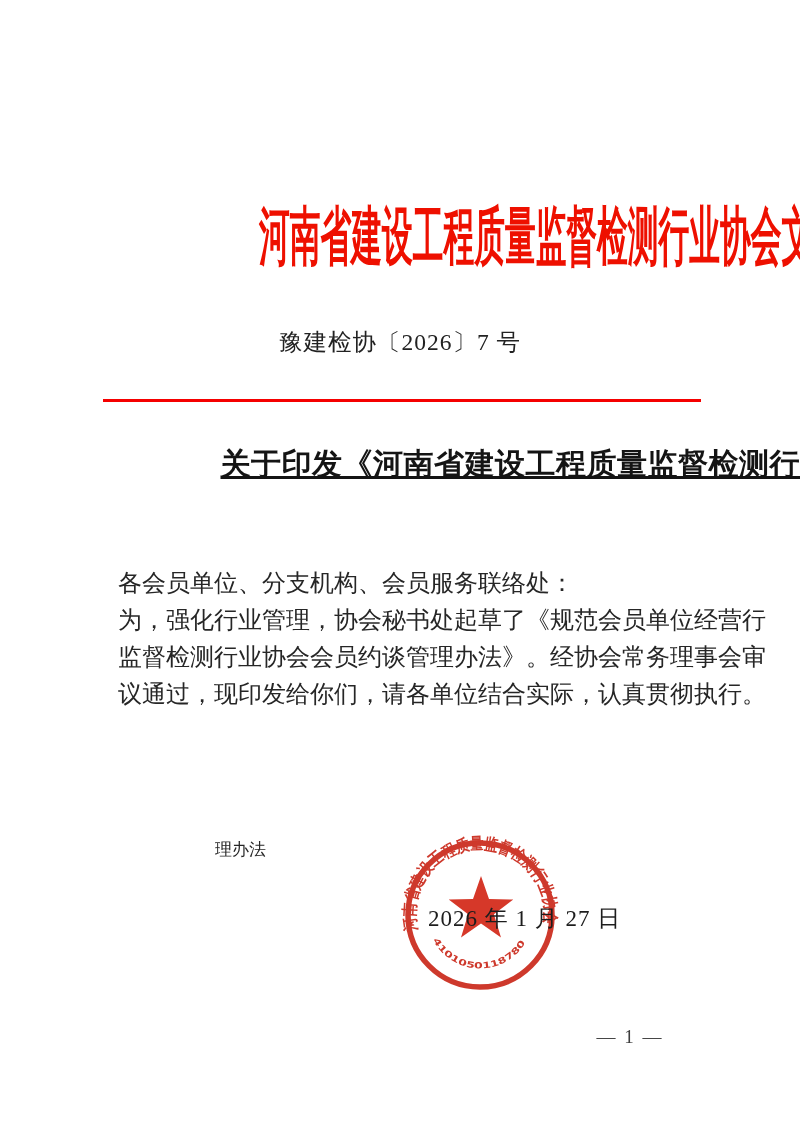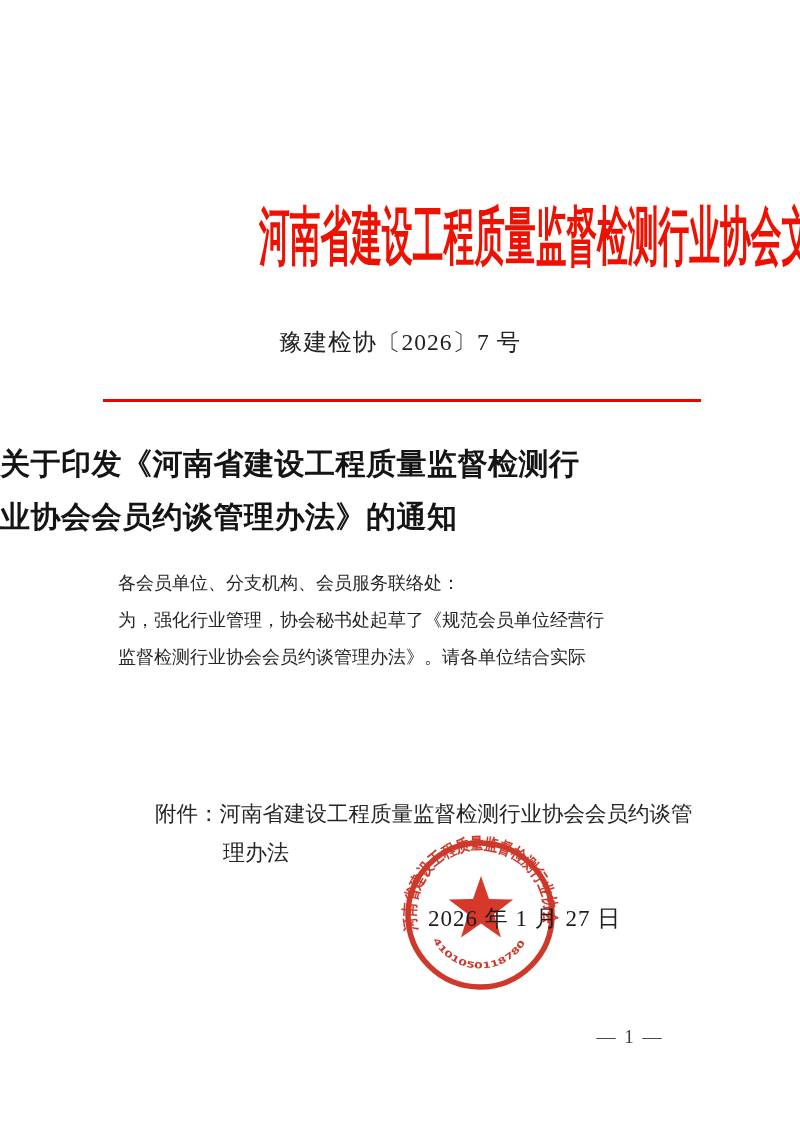--- a/index.html
+++ b/index.html
@@ -55,55 +55,56 @@
     height: 3px;
     background: var(--divider_red, #f50000);
   }
 
   
   .notice-title {
     position: absolute;
     top: 437px;
     left: 0;
     width: 800px;
-    text-align: left;
+    text-align: right;
     font-size: 30px;
     font-weight: 700;
     line-height: 53px;
     color: var(--title_black, #141414);
     letter-spacing: 0.5px;
+    text-decoration: underline;
   }
 
   
   .body-text {
     position: absolute;
     top: 565px;
     left: 118px;
     width: 584px;
-    font-size: 18px;
+    font-size: 24px;
     line-height: 37px;
     color: var(--body_black, #262626);
   }
   .body-text .line { white-space: nowrap; }
   .body-text .indent { padding-left: 43px; }
 
   
   .attachment-line1 {
     position: absolute;
     top: 799px;
     left: 155px;
     font-size: 21.5px;
     white-space: nowrap;
     color: var(--body_black, #262626);
   }
   .attachment-line2 {
     position: absolute;
     top: 838px;
-    left: 223px;
-    font-size: 22px;
+    left: 215px;
+    font-size: 17px;
     white-space: nowrap;
     color: var(--body_black, #262626);
   }
 
   
   .seal {
     position: absolute;
     left: 395px;
     top: 830px;
     width: 170px;
@@ -162,30 +163,29 @@
   <div class="header-title">
     <span class="stretch">河南省建设工程质量监督检测行业协会文件</span>
   </div>
 
   <div class="doc-number">豫建检协〔2026〕7 号</div>
 
   <div class="red-line"></div>
 
   <div class="notice-title">
     <div>关于印发《河南省建设工程质量监督检测行</div>
-    <div>业协会会员约谈管理办法》的通知</div>
   </div>
 
   <div class="body-text">
     <div class="line">各会员单位、分支机构、会员服务联络处：</div>
     <div class="line">为，强化行业管理，协会秘书处起草了《规范会员单位经营行</div>
-    <div class="line">监督检测行业协会会员约谈管理办法》。请各单位结合实际</div>
+    <div class="line">监督检测行业协会会员约谈管理办法》。经协会常务理事会审</div>
+    <div class="line">议通过，现印发给你们，请各单位结合实际，认真贯彻执行。</div>
   </div>
 
-  <div class="attachment-line1">附件：河南省建设工程质量监督检测行业协会会员约谈管</div>
   <div class="attachment-line2">理办法</div>
 
   <svg class="seal" viewBox="0 0 170 170" xmlns="http://www.w3.org/2000/svg">
     <defs>
       <path id="sealTopArc" d="M 22,100 A 65,65 0 1 1 148,100" fill="none"></path>
       <path id="sealBottomArc" d="M 38,110 A 53,53 0 0 0 132,110" fill="none"></path>
     </defs>
     <circle class="ring" cx="85" cy="85" r="72"></circle>
     <polygon class="star" points="86,46 94,69 118.3,69.5 98.9,84.2 106,107.5 86,93.6 66,107.5 73.1,84.2 53.7,69.5 78,69"></polygon>
     <text class="ring-text">

